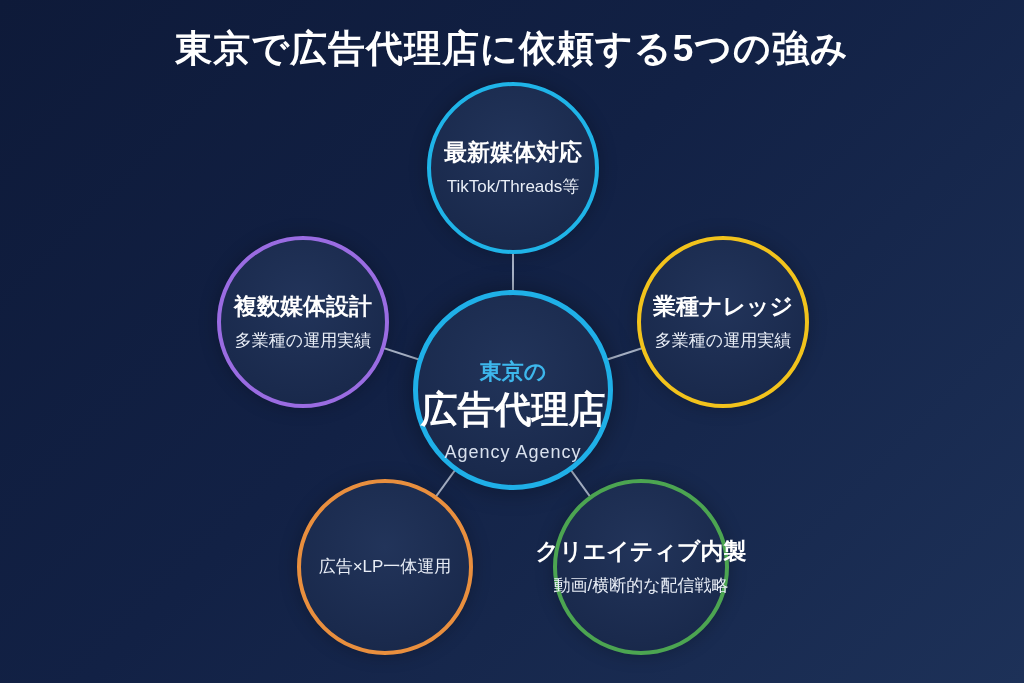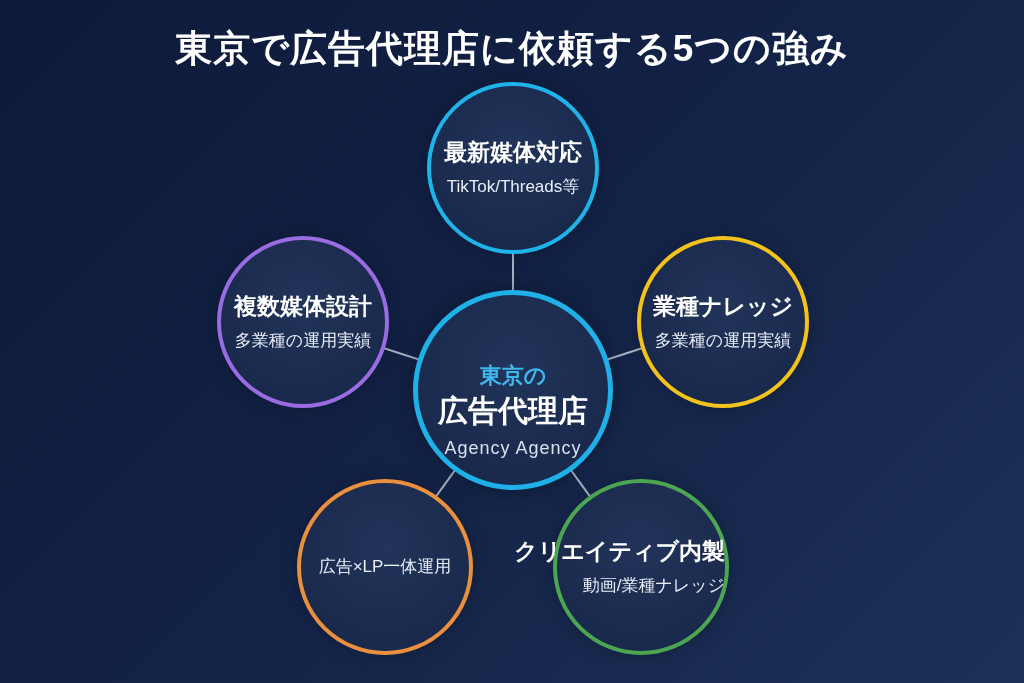--- a/index.html
+++ b/index.html
@@ -38,21 +38,21 @@
   .node-sub {
     font-size:17px; font-weight:400; color:#e9eef7;
     white-space:nowrap; line-height:1.2;
     margin:0;
   }
   .center-line1 {
     font-size:22px; font-weight:800; color:#3db7ec;
     margin:0 0 6px 0; line-height:1.15;
   }
   .center-line2 {
-    font-size:30px; font-weight:800; color:#ffffff;
+    font-size:37px; font-weight:800; color:#ffffff;
     margin:0 0 12px 0; line-height:1.1; white-space:nowrap;
   }
   .center-line3 {
     font-size:18px; font-weight:400; color:#d9e1ee;
     letter-spacing:1px; margin:0; line-height:1.1;
   }
   
   .pos-top          { left:427px; top:82px;  width:172px; height:172px; }
   .pos-left         { left:217px; top:236px; width:172px; height:172px; }
   .pos-right        { left:637px; top:236px; width:172px; height:172px; }
@@ -87,23 +87,23 @@
 
   <div class="node pos-left" style="border-color: rgb(154, 108, 226);">
     <p class="node-heading">複数媒体設計</p>
     <p class="node-sub">多業種の運用実績</p>
   </div>
 
   <div class="node pos-bottom-left" style="border-color: rgb(233, 143, 62);">
     <p class="node-sub">広告×LP一体運用</p>
   </div>
 
-  <div class="node pos-bottom-right" style="border-color: rgb(76, 165, 81); align-items: flex-end;">
+  <div class="node pos-bottom-right" style="border-color: rgb(76, 165, 81);">
     <p class="node-heading">クリエイティブ内製</p>
-    <p class="node-sub">動画/業種ナレッジ</p>
+    <p class="node-sub">動画/横断的な配信戦略</p>
   </div>
 
   <div class="center-node pos-center" style="border-color: rgb(31, 176, 232);">
     <p class="center-line1" style="color: rgb(61, 183, 236); margin-top: 42px;">東京の</p>
     <p class="center-line2">広告代理店</p>
     <p class="center-line3">Agency Agency</p>
   </div>
 
 </div>
 

